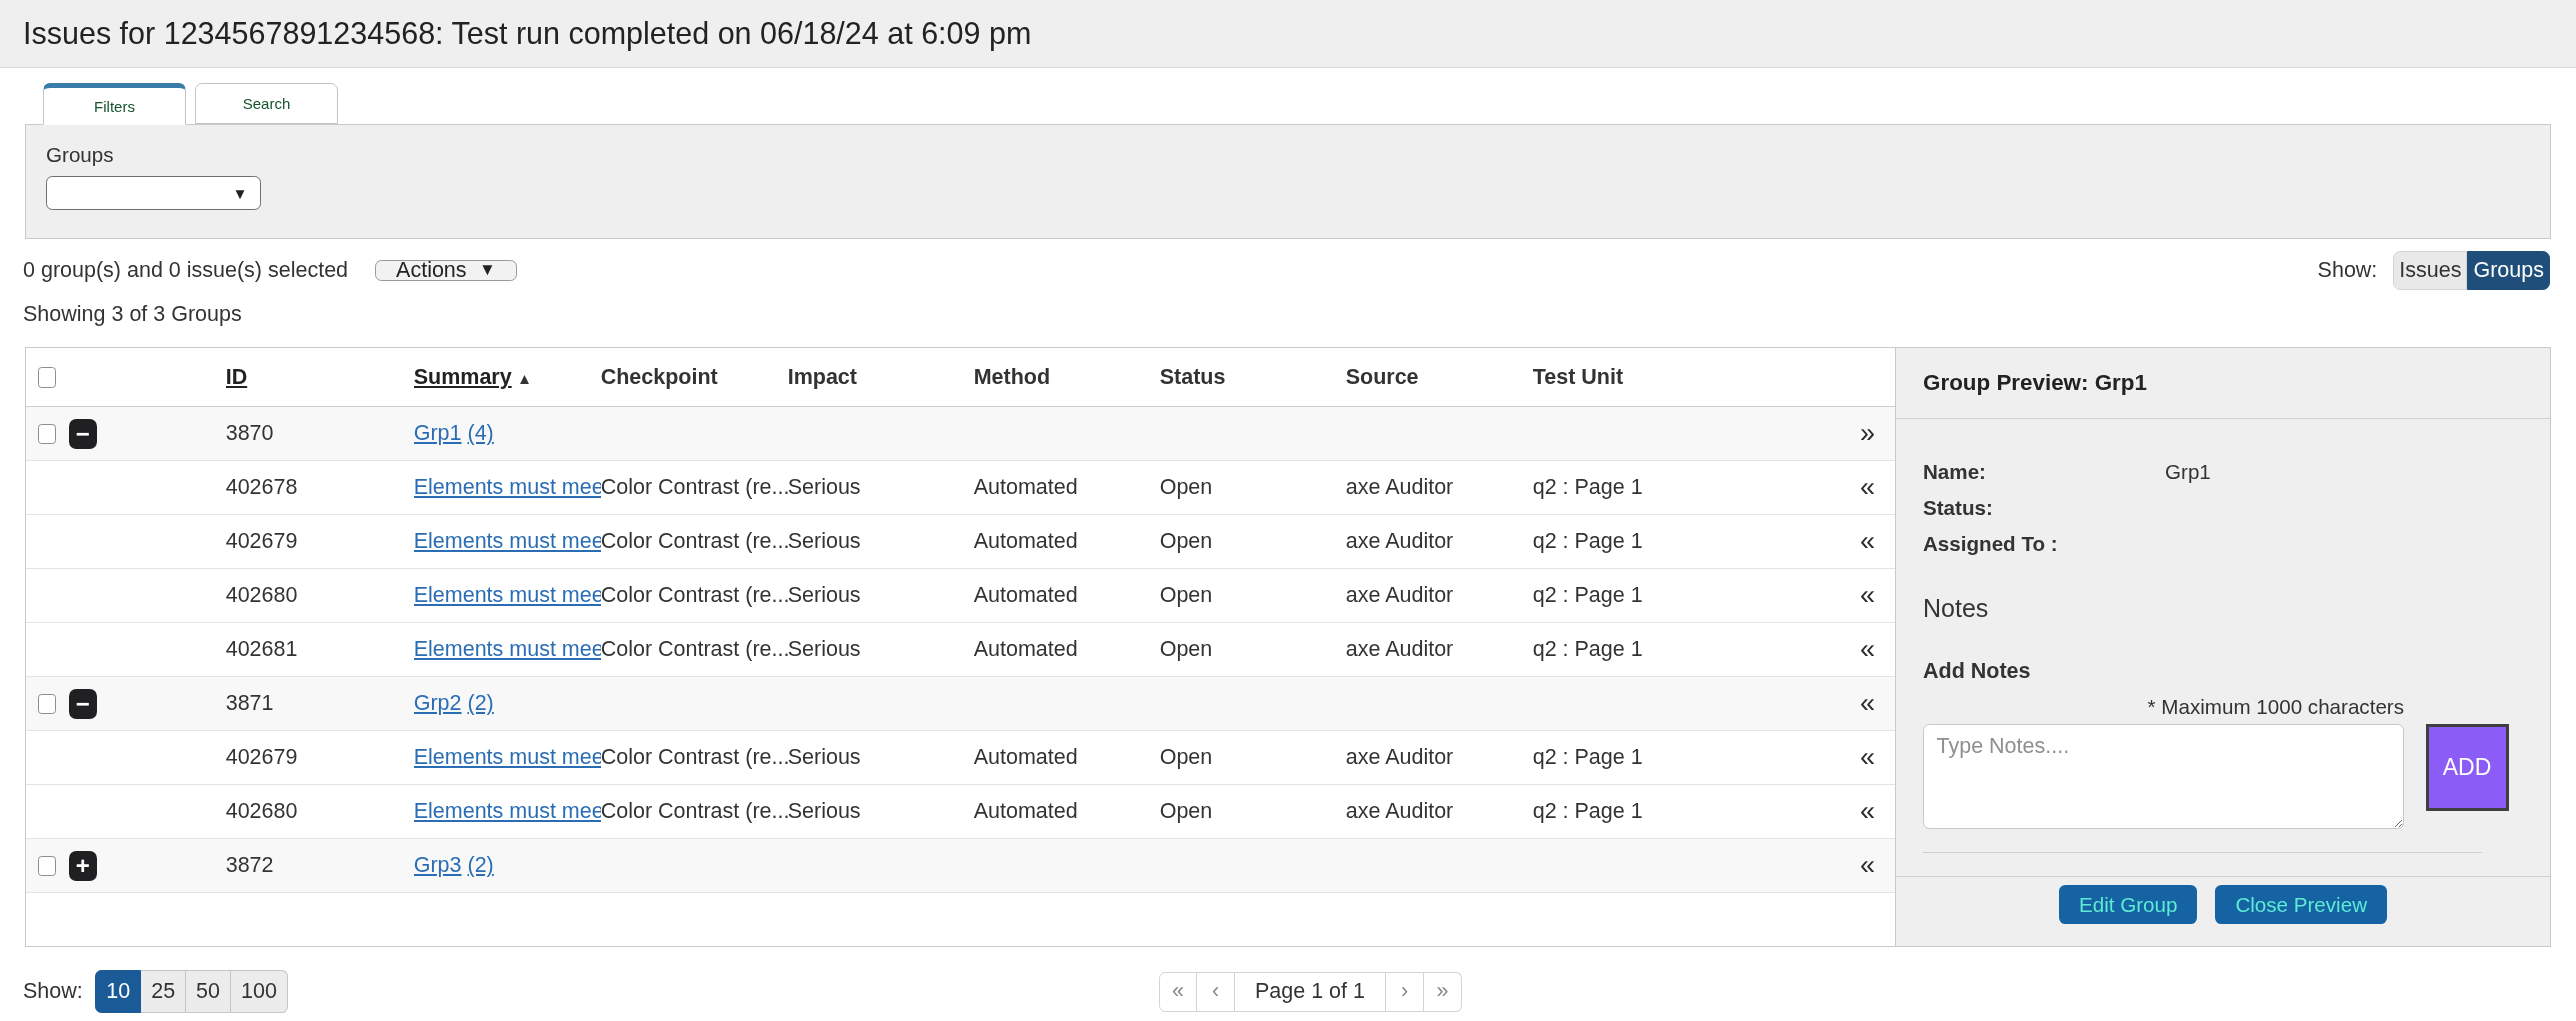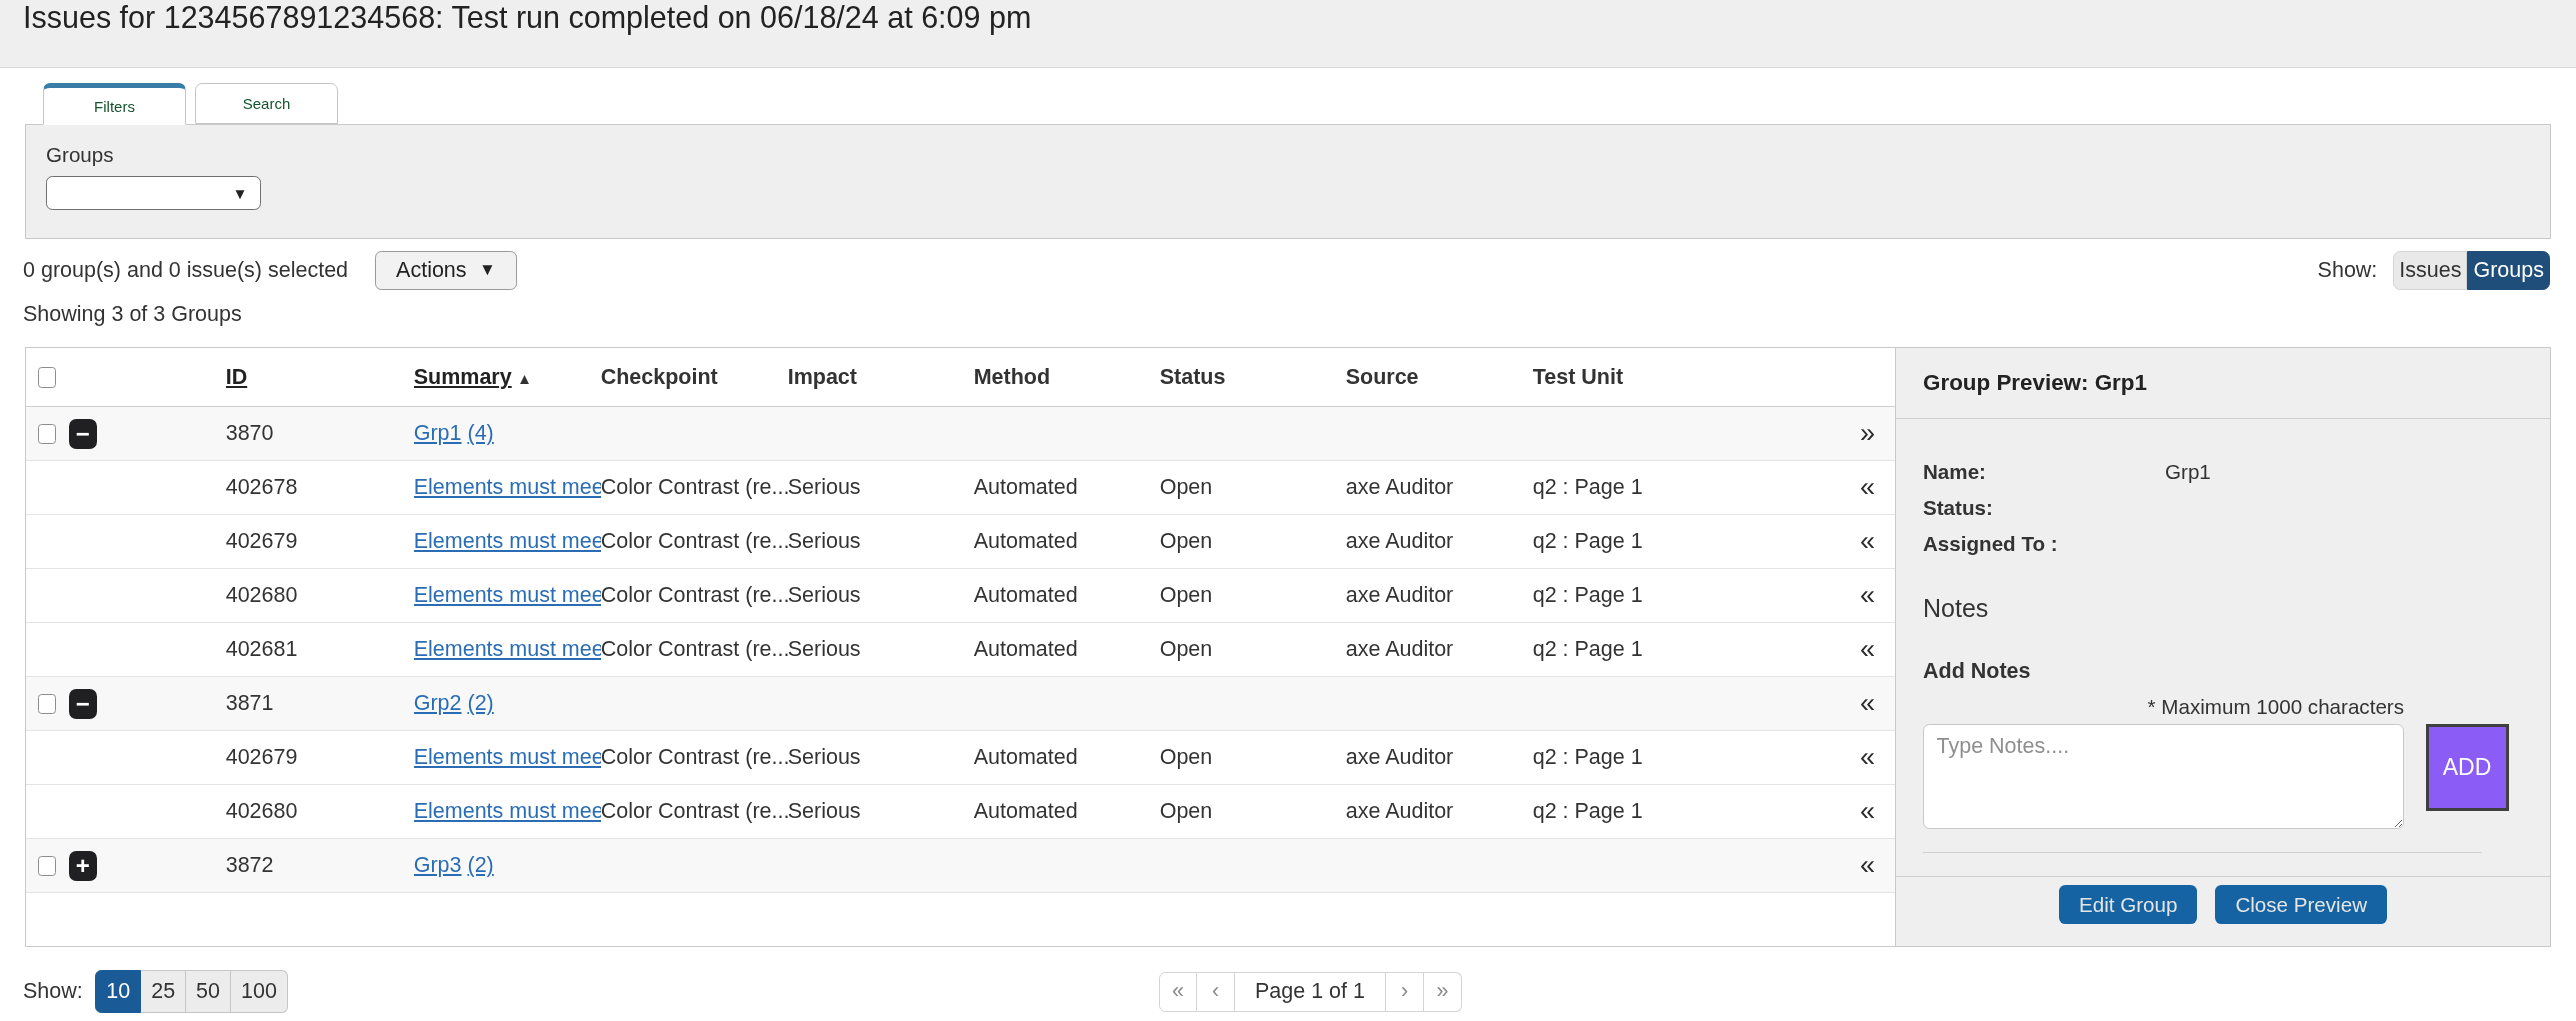--- a/index.html
+++ b/index.html
@@ -11,21 +11,21 @@
     font-family: "Liberation Sans", "DejaVu Sans", sans-serif;
     color: #333;
   }
   a { cursor: pointer; }
 
   
   .header-band {
     height: 68px;
     background: #efeff0;
     border-bottom: 0.9px solid #d9d9d9;
-    display: flex; align-items: flex-start;
+    display: flex; align-items: center;
   }
   .page-title {
     margin-left: 23px;
     font-size: 30.5px; font-weight: 400; color: #222;
     white-space: nowrap;
   }
 
   
   .tabs {
     display: flex; gap: 9px;
@@ -72,21 +72,21 @@
   
   .selection-bar {
     position: relative;
     margin: 11.7px 0 0 0;
     height: 39px;
     display: flex; align-items: center;
   }
   .selection-text { margin-left: 23px; font-size: 21.5px; }
   .actions-btn {
     margin-left: 27px;
-    height: 39px; padding: 0 20px;
+    height: 21px; padding: 0 20px;
     background: #f2f2f2;
     border: 0.9px solid #9a9a9a;
     border-radius: 6.3px;
     font-size: 21.5px; color: #222;
     display: flex; align-items: center; gap: 12.5px;
     cursor: pointer;
   }
   .actions-caret { font-size: 17px; }
   .show-toggle {
     position: absolute; right: 26px; top: 0;
@@ -206,21 +206,21 @@
     border-top: 0.9px solid #cfcfcf;
     height: 70px;
     display: flex; align-items: flex-start; justify-content: center;
     gap: 18px;
     padding-top: 8px;
   }
   .panel-btn {
     height: 39px; padding: 0 20px;
     background: #1563a2;
     border: none; border-radius: 6.3px;
-    color: #e5e5e5; font-size: 20.6px;
+    color: #5eead4; font-size: 20.6px;
     font-family: "Liberation Sans", "DejaVu Sans", sans-serif;
     cursor: pointer;
   }
 
   
   .pagination-bar { position: relative; margin-top: 22.4px; height: 43px; }
   .page-size-wrap { position: absolute; left: 23px; top: 0; display: flex; align-items: center; }
   .page-size-label { font-size: 21.5px; margin-right: 12.5px; }
   .size-btn {
     height: 43px; min-width: 43px; padding: 0 10px;

